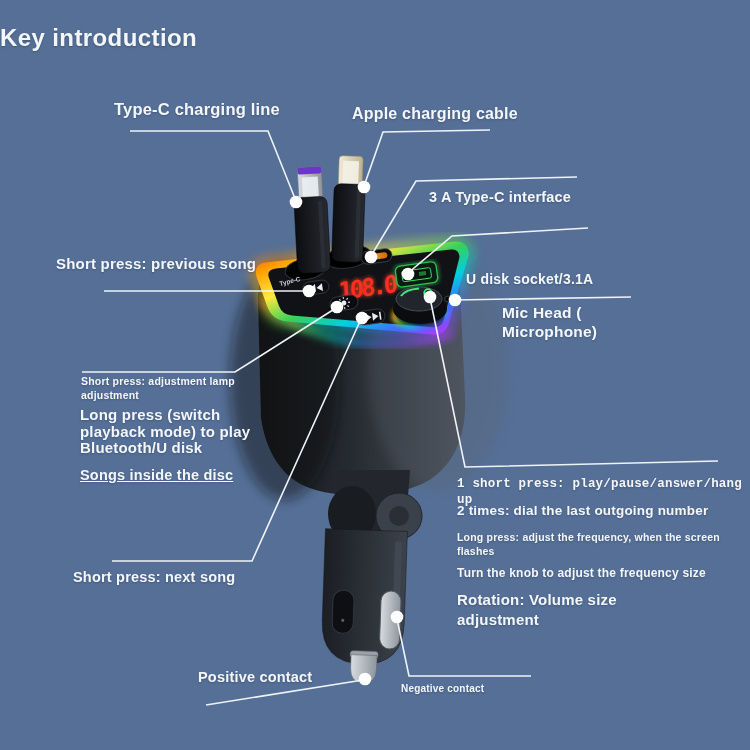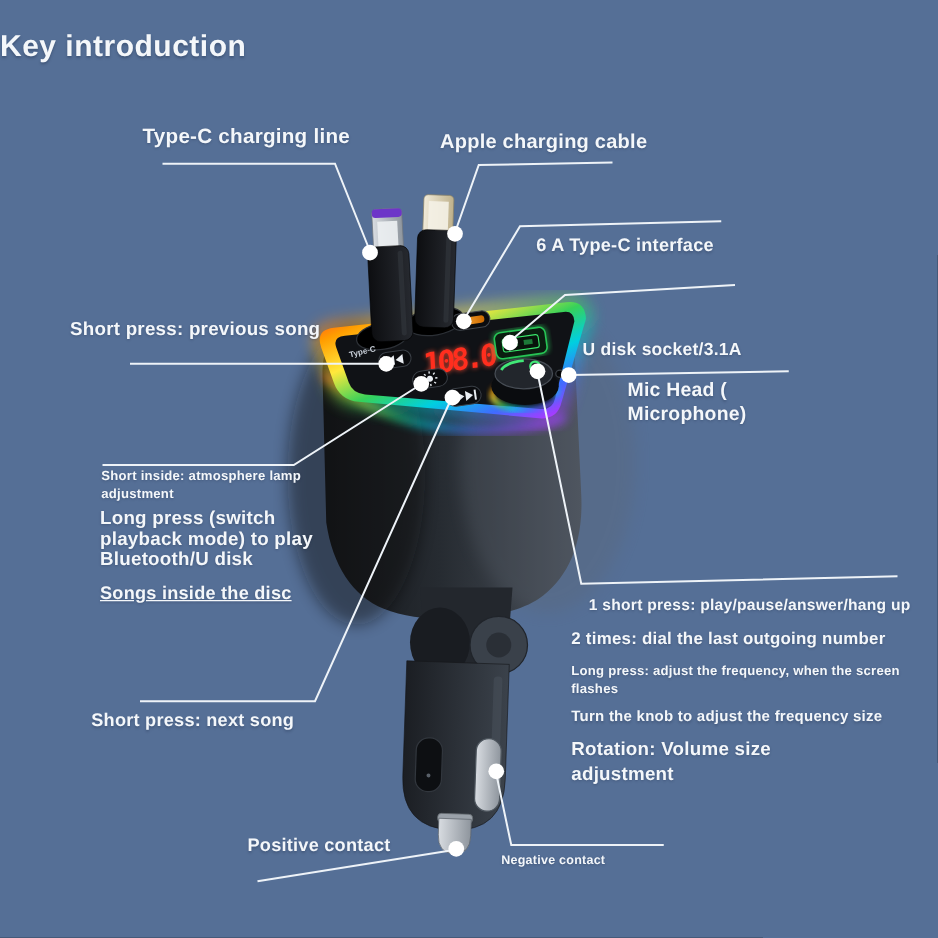--- a/index.html
+++ b/index.html
@@ -20,21 +20,21 @@
   }
   .l-typec-cable{left:114px;top:99px;font-size:16.5px;text-align:center;}
   .l-apple-cable{left:352px;top:104px;font-size:16px;}
   .l-typec-port{left:429px;top:188px;font-size:14.5px;}
   .l-udisk{left:466px;top:239px;font-size:14px;margin-top:32px;}
   .l-prev{left:56px;top:255px;font-size:15px;}
   .l-mic{left:502px;top:303px;font-size:15.5px;line-height:19px;}
   .l-lamp{left:81px;top:374px;font-size:10.5px;line-height:14px;}
   .l-playback{left:80px;top:407px;font-size:15px;line-height:16.5px;}
   .l-songs{left:80px;top:466px;font-size:14.5px;text-decoration:underline;}
-  .l-play{left:471px;top:477px;font-size:12.5px;}
+  .l-play{left:457px;top:477px;font-size:12.5px;font-family:Liberation Mono, monospace;}
   .l-dial{left:457px;top:503px;font-size:13.5px;}
   .l-freq{left:457px;top:531px;font-size:10.5px;line-height:13.5px;}
   .l-knobfreq{left:457px;top:566px;font-size:12px;}
   .l-next{left:73px;top:568px;font-size:14.5px;}
   .l-rotation{left:457px;top:590px;font-size:15px;line-height:20px;}
   .l-positive{left:198px;top:668px;font-size:14.5px;}
   .l-negative{left:401px;top:683px;font-size:10px;}
 </style>
 </head>
 <body>
@@ -222,26 +222,26 @@
       <circle cx="430" cy="297" r="6.3"></circle>
       <circle cx="365" cy="679" r="6.3"></circle>
       <circle cx="397" cy="617" r="6.3"></circle>
     </g>
   </svg>
 
   <div class="title">Key introduction</div>
 
   <div class="lbl l-typec-cable">Type-C charging line</div>
   <div class="lbl l-apple-cable">Apple charging cable</div>
-  <div class="lbl l-typec-port">6 A Type-C interface</div>
+  <div class="lbl l-typec-port">3 A Type-C interface</div>
   <div class="lbl l-udisk">U disk socket/3.1A</div>
   <div class="lbl l-prev">Short press: previous song</div>
   <div class="lbl l-mic">Mic Head (
 Microphone)</div>
-  <div class="lbl l-lamp">Short inside: atmosphere lamp
+  <div class="lbl l-lamp">Short press: adjustment lamp
 adjustment</div>
   <div class="lbl l-playback">Long press (switch
 playback mode) to play
 Bluetooth/U disk</div>
   <div class="lbl l-songs">Songs inside the disc</div>
   <div class="lbl l-play">1 short press: play/pause/answer/hang up</div>
   <div class="lbl l-dial">2 times: dial the last outgoing number</div>
   <div class="lbl l-freq">Long press: adjust the frequency, when the screen
 flashes</div>
   <div class="lbl l-knobfreq">Turn the knob to adjust the frequency size</div>

